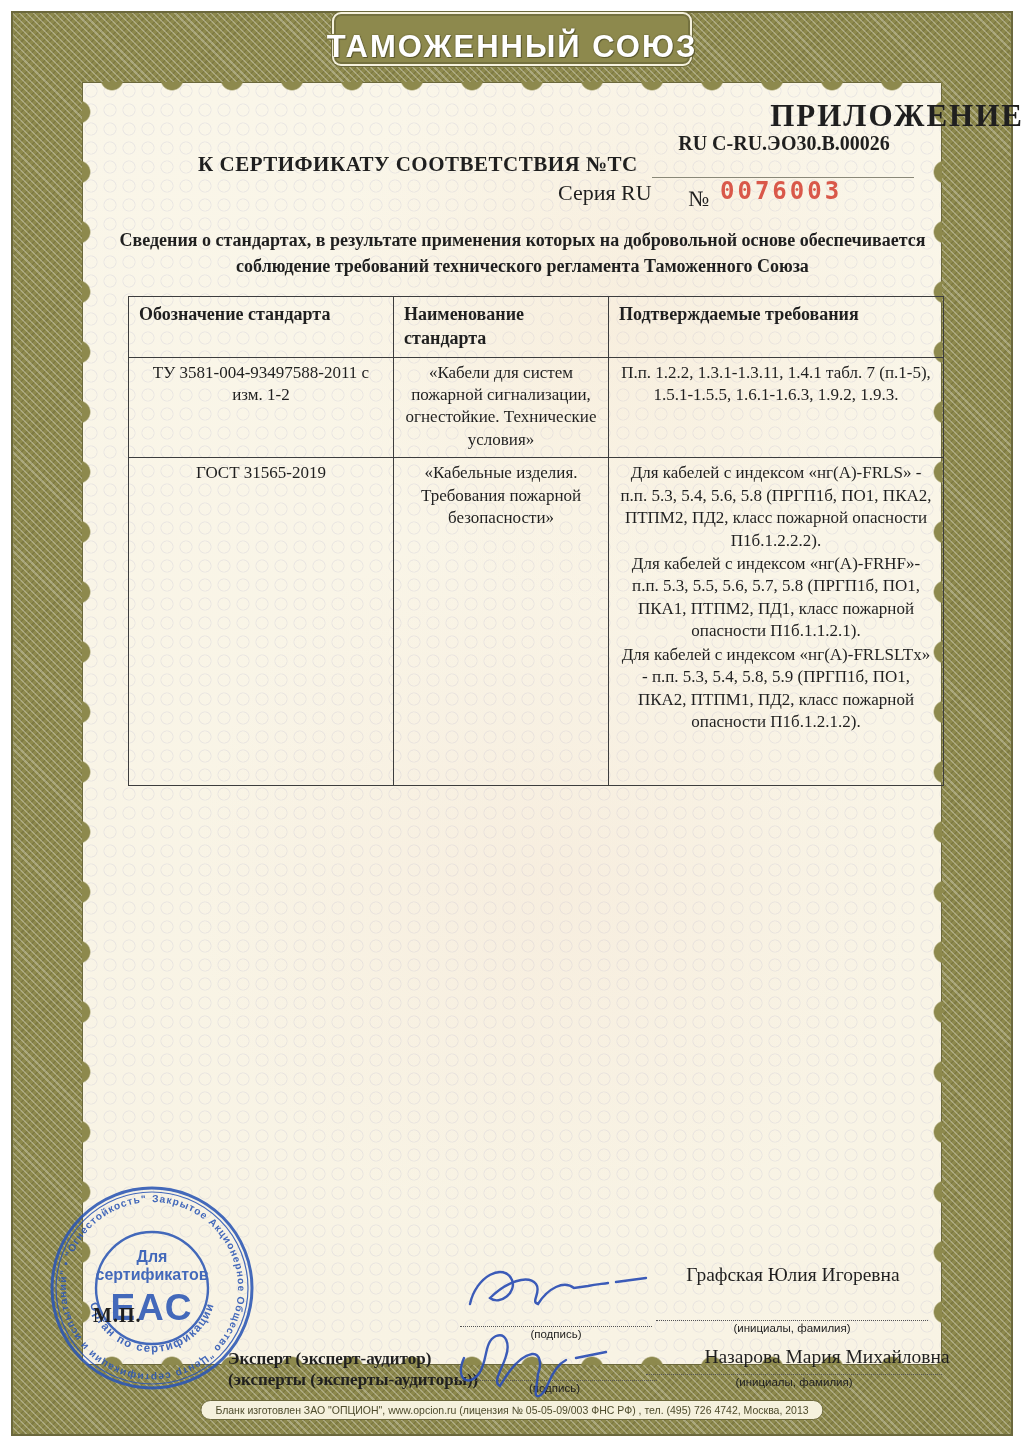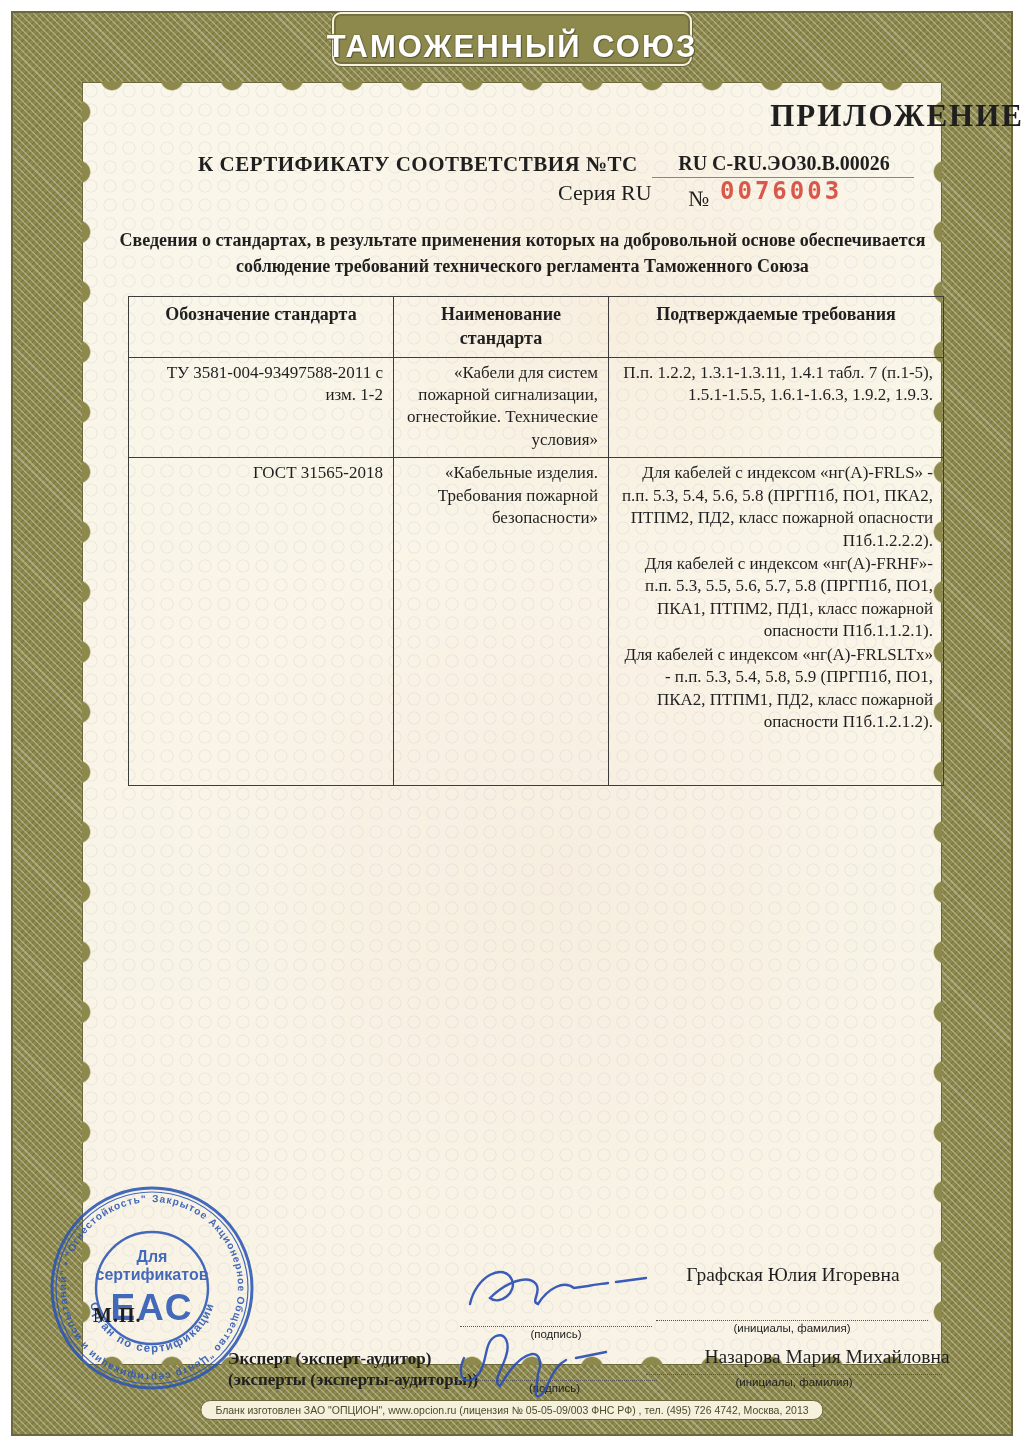--- a/index.html
+++ b/index.html
@@ -54,37 +54,37 @@
     color:#ffffff;
     text-shadow:0 0 2px #5c5930, 1px 1px 0 #5c5930, -1px -1px 0 #8d894d;
     white-space:nowrap;
     margin-top:16px;
   }
 
   
   .title{position:absolute;left:0;right:0;top:98px;text-align:right;
     font-size:31px;font-weight:bold;letter-spacing:2px;}
   .subtitle-label{position:absolute;left:198px;top:152px;font-size:21px;font-weight:bold;letter-spacing:.5px;}
-  .cert-no{position:absolute;left:658px;top:152px;width:252px;text-align:center;
+  .cert-no{position:absolute;left:658px;top:132px;width:252px;text-align:center;
     font-size:20px;font-weight:bold;white-space:nowrap;}
   .cert-underline{position:absolute;left:652px;top:177px;width:262px;height:0;border-top:1px solid #8a8878;}
   .series-label{position:absolute;left:558px;top:180px;font-size:22px;}
   .no-sign{position:absolute;left:688px;top:186px;font-size:22px;}
   .serial{position:absolute;left:720px;top:177px;font-family:"DejaVu Sans Mono", monospace;
     font-size:24px;font-weight:bold;letter-spacing:3px;color:#d9584a;}
 
   .intro{position:absolute;left:105px;top:228px;width:835px;text-align:center;
     font-size:18px;font-weight:bold;line-height:1.42;}
 
   
   table.std{position:absolute;left:128px;top:296px;width:815px;border-collapse:collapse;
     table-layout:fixed;font-size:17px;line-height:1.32;}
   table.std col.c1{width:265px;} table.std col.c2{width:215px;} table.std col.c3{width:335px;}
-  table.std th, table.std td{border:1px solid #3d3d3d;padding:4px 10px 6px 10px;vertical-align:top;text-align:right;}
-  table.std th{font-size:18px;font-weight:bold;text-align:center;vertical-align:top;padding-top:6px;}
+  table.std th, table.std td{border:1px solid #3d3d3d;padding:4px 10px 6px 10px;vertical-align:top;text-align:center;}
+  table.std th{font-size:18px;font-weight:bold;text-align:left;vertical-align:top;padding-top:6px;}
   tr.hrow{height:42px;} tr.r1{height:88px;} tr.r2{height:328px;}
   td p{margin:0 0 1px 0;}
 
   
   .stamp{position:absolute;left:42px;top:1178px;width:220px;height:220px;opacity:.88;}
   .stamp text{fill:#2b56b5;font-family:"Liberation Sans", sans-serif;}
   .mp{position:absolute;left:93px;top:1304px;font-size:20px;font-weight:bold;letter-spacing:1px;}
 
   
   .role{position:absolute;font-size:17px;font-weight:bold;line-height:1.25;}
@@ -154,21 +154,21 @@
       <th>Подтверждаемые требования</th>
     </tr>
     <tr class="r1">
       <td>ТУ 3581-004-93497588-2011 с изм. 1-2</td>
       <td>«Кабели для систем пожарной сигнализации, огнестойкие. Технические условия»</td>
       <td>
         <p>П.п. 1.2.2, 1.3.1-1.3.11, 1.4.1 табл. 7 (п.1-5), 1.5.1-1.5.5, 1.6.1-1.6.3, 1.9.2, 1.9.3.</p>
       </td>
     </tr>
     <tr class="r2">
-      <td>ГОСТ 31565-2018</td>
+      <td>ГОСТ 31565-2019</td>
       <td>«Кабельные изделия. Требования пожарной безопасности»</td>
       <td>
         <p>Для кабелей с индексом «нг(А)-FRLS» - п.п. 5.3, 5.4, 5.6, 5.8 (ПРГП1б, ПО1, ПКА2, ПТПМ2, ПД2, класс пожарной опасности П1б.1.2.2.2).</p>
         <p>Для кабелей с индексом «нг(А)-FRHF»- п.п. 5.3, 5.5, 5.6, 5.7, 5.8 (ПРГП1б, ПО1, ПКА1, ПТПМ2, ПД1, класс пожарной опасности П1б.1.1.2.1).</p>
         <p>Для кабелей с индексом «нг(А)-FRLSLTx» - п.п. 5.3, 5.4, 5.8, 5.9 (ПРГП1б, ПО1, ПКА2, ПТПМ1, ПД2, класс пожарной опасности П1б.1.2.1.2).</p>
       </td>
     </tr>
   </tbody>
     </table>
 

